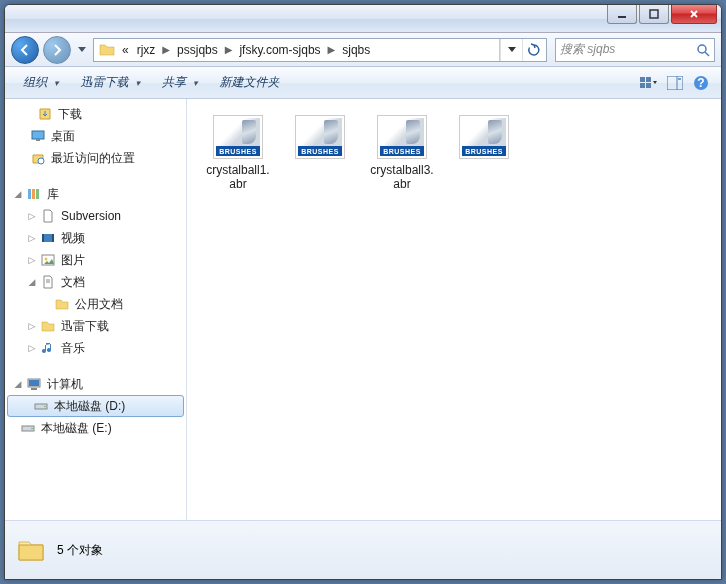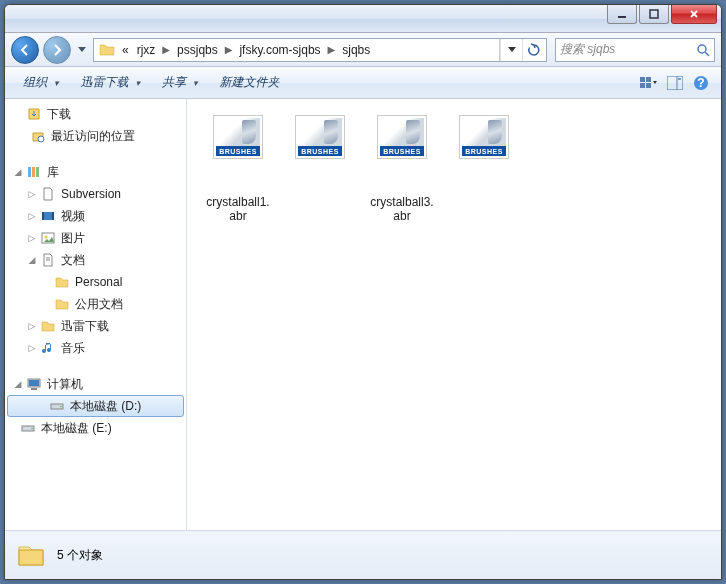--- a/index.html
+++ b/index.html
@@ -29,27 +29,27 @@
 .tool-spacer { flex: 1; }
 .tool-icon { width: 24px; height: 24px; display: flex; align-items: center; justify-content: center; }
 .body { flex: 1; display: flex; overflow: hidden; }
 .sidebar { width: 182px; background: #fff; border-right: 1px solid #d8e0ec; padding: 4px 0; overflow-y: auto; }
 .tree-item { display: flex; align-items: center; height: 22px; padding-left: 6px; color: #222; white-space: nowrap; }
 .tree-item.sel { background: linear-gradient(to bottom, #ecf4fd, #cfe3f8); border: 1px solid #7da8d8; border-radius: 3px; margin: 0 2px; padding-left: 4px; }
 .exp { width: 14px; height: 14px; display: flex; align-items: center; justify-content: center; color: #888; font-size: 9px; }
 .tree-icon { width: 18px; height: 18px; margin-right: 4px; display: flex; align-items: center; justify-content: center; }
 .tree-spacer { height: 14px; }
 .content { flex: 1; background: #fff; padding: 12px; display: flex; flex-wrap: wrap; align-content: flex-start; gap: 4px; }
-.file { width: 78px; display: flex; flex-direction: column; align-items: center; text-align: center; padding: 4px; gap: 32px; }
+.file { width: 78px; display: flex; flex-direction: column; align-items: center; text-align: center; padding: 4px; }
 .thumb { width: 50px; height: 44px; background: #fff; border: 1px solid #ccc; display: flex; flex-direction: column; padding: 2px; margin-bottom: 4px; }
 .thumb-img { flex: 1; background: linear-gradient(135deg, #fff 40%, #d0d8e0 60%); position: relative; }
 .thumb-img::after { content: ''; position: absolute; right: 4px; top: 2px; bottom: 2px; width: 14px; background: linear-gradient(160deg, #8898b0 0%, #d8e0e8 50%, #8898b0 100%); border-radius: 2px 2px 8px 2px; }
 .thumb-label { height: 10px; background: #1050a0; color: #fff; font-size: 7px; font-weight: bold; display: flex; align-items: center; justify-content: center; letter-spacing: 0.5px; }
 .fname { font-size: 12px; color: #222; line-height: 1.2; word-break: break-all; }
-.status { height: 49px; background: linear-gradient(to bottom, #f2f6fc, #e4ecf6); border-top: 1px solid #d0dae8; display: flex; align-items: center; padding: 16px 10px; gap: 10px; }
+.status { height: 59px; background: linear-gradient(to bottom, #f2f6fc, #e4ecf6); border-top: 1px solid #d0dae8; display: flex; align-items: center; padding: 16px 10px; gap: 10px; }
 .status-icon { width: 32px; height: 32px; }
 .folder-ico { fill: #f5d77a; stroke: #caa030; stroke-width: 0.5; }
 </style>
 </head>
 <body>
 
 <div class="window">
 
   <div class="titlebar">
     <div class="win-btns">
@@ -147,28 +147,37 @@
     <div class="tool-icon">
         <svg width="16" height="16" viewBox="0 0 16 16">
           <circle cx="8" cy="8" r="7" fill="#4a90e0"></circle>
           <text x="8" y="12" text-anchor="middle" fill="#fff" font-size="11" font-weight="bold">?</text>
         </svg>
       </div>
   </div>
 
   <div class="body">
     <div class="sidebar">
-      <div class="tree-item" style="padding-left:20px">
+      <div class="tree-item" style="padding-left:31px">
           <span class="tree-icon">
             <svg width="16" height="16" viewBox="0 0 16 16">
               <path d="M3 3h10v10h-10z" fill="#f5d77a" stroke="#caa030"></path>
               <path d="M8 5v4m-2-1l2 2 2-2" stroke="#4080c0" fill="none"></path>
             </svg>
           </span>
           <span>下载</span>
+        </div>
+      <div class="tree-item" style="padding-left:24px">
+          <span class="tree-icon">
+            <svg width="16" height="16" viewBox="0 0 16 16">
+              <rect x="2" y="3" width="12" height="8" fill="#6ab0e8" stroke="#3070a0"></rect>
+              <rect x="6" y="11" width="4" height="2" fill="#888"></rect>
+            </svg>
+          </span>
+          <span>桌面</span>
         </div>
       <div class="tree-item" style="padding-left:24px">
           <span class="tree-icon">
             <svg width="16" height="16" viewBox="0 0 16 16">
               <path d="M3 5h10v8h-10z" fill="#f5d77a" stroke="#caa030"></path>
               <circle cx="11" cy="11" r="3" fill="#fff" stroke="#4080c0"></circle>
             </svg>
           </span>
           <span>最近访问的位置</span>
         </div>
@@ -225,28 +234,20 @@
             </svg>
           </span>
           <span>文档</span>
         </div>
       <div class="tree-item" style="padding-left:48px">
           <span class="tree-icon">
             <svg width="16" height="16" viewBox="0 0 16 16">
               <path class="folder-ico" d="M2 4h5l2 2h5v7h-12z"></path>
             </svg>
           </span>
-          <span>Personal</span>
-        </div>
-      <div class="tree-item" style="padding-left:48px">
-          <span class="tree-icon">
-            <svg width="16" height="16" viewBox="0 0 16 16">
-              <path class="folder-ico" d="M2 4h5l2 2h5v7h-12z"></path>
-            </svg>
-          </span>
           <span>公用文档</span>
         </div>
       <div class="tree-item" style="padding-left:20px">
           <span class="exp">▷</span>
           <span class="tree-icon">
             <svg width="16" height="16" viewBox="0 0 16 16">
               <path class="folder-ico" d="M2 4h5l2 2h5v7h-12z"></path>
             </svg>
           </span>
           <span>迅雷下载</span>
@@ -265,21 +266,21 @@
           <span class="exp">◢</span>
           <span class="tree-icon">
             <svg width="16" height="16" viewBox="0 0 16 16">
               <rect x="2" y="3" width="12" height="8" fill="#d0d8e0" stroke="#888"></rect>
               <rect x="3" y="4" width="10" height="6" fill="#4080c0"></rect>
               <rect x="5" y="12" width="6" height="2" fill="#888"></rect>
             </svg>
           </span>
           <span>计算机</span>
         </div>
-      <div class="tree-item sel" style="padding-left:40px">
+      <div class="tree-item sel" style="padding-left:24px">
           <span class="tree-icon">
             <svg width="16" height="16" viewBox="0 0 16 16">
               <rect x="2" y="6" width="12" height="5" fill="#d0d8e0" stroke="#888"></rect>
               <circle cx="12" cy="8.5" r="0.8" fill="#60c060"></circle>
             </svg>
           </span>
           <span>本地磁盘 (D:)</span>
         </div>
       <div class="tree-item" style="padding-left:14px">
           <span class="tree-icon">

